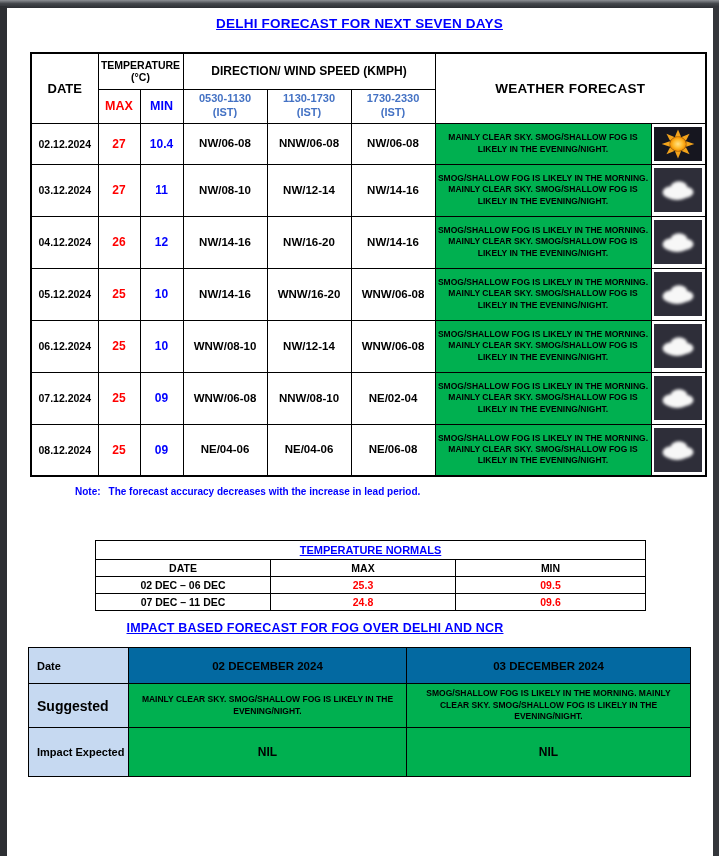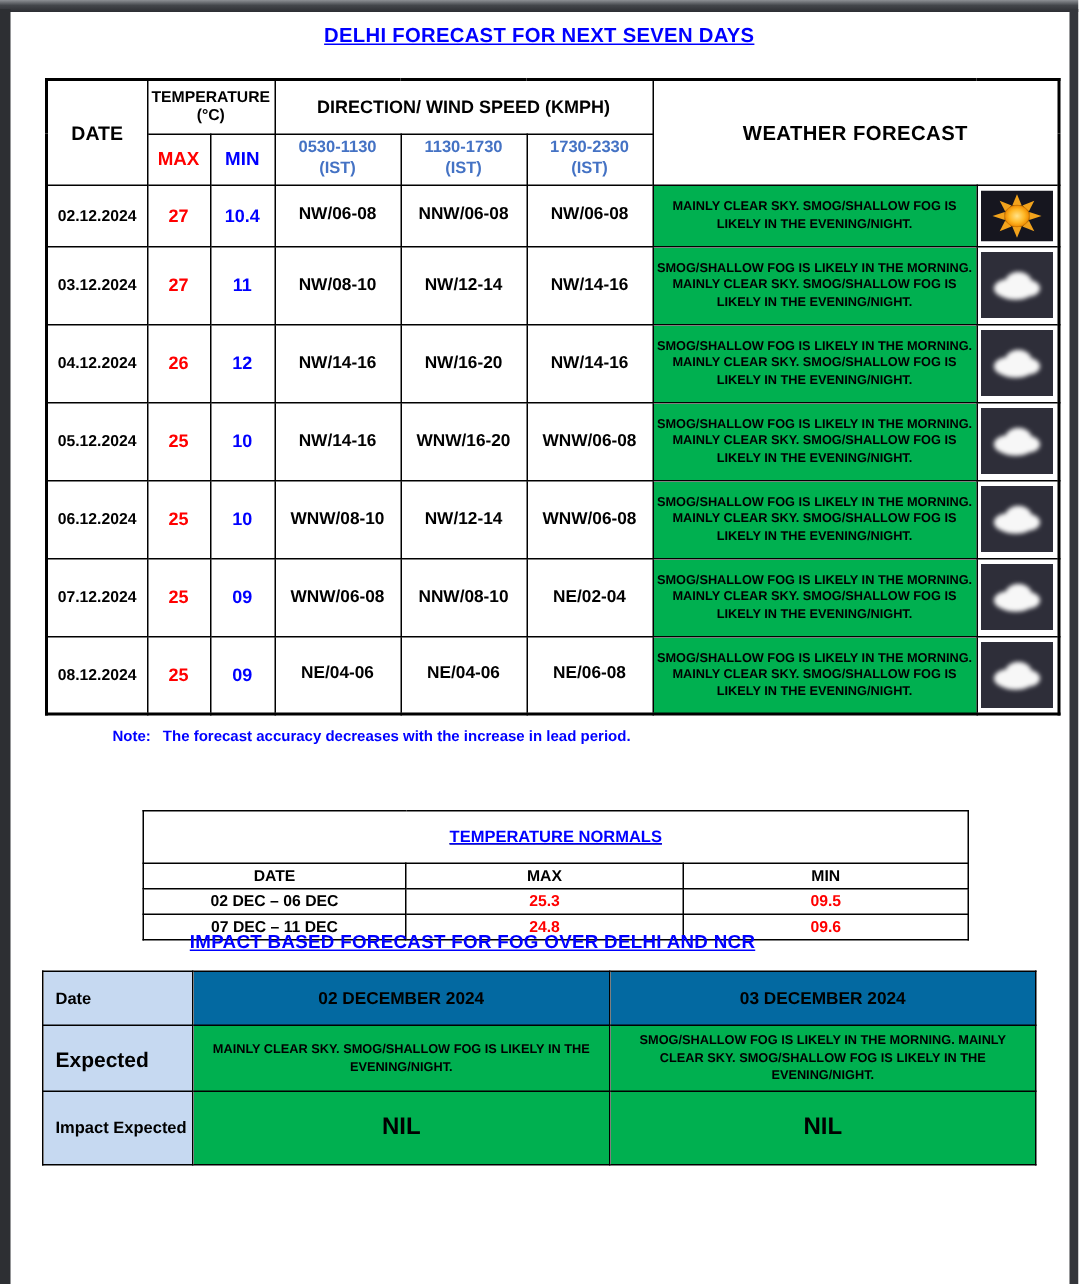--- a/index.html
+++ b/index.html
@@ -39,42 +39,42 @@
   .c-icon{padding:0;background:#fff;}
   .c-icon svg{display:block;margin:2px auto;}
 
   
   .note-line{position:absolute;left:75px;top:486px;font-size:10px;font-weight:700;color:#0000FF;}
   .note-line .note-label{margin-right:8px;}
 
   
   .normals-table{position:absolute;left:95px;top:540px;width:550px;border:1.5px solid #000;}
   .normals-table th,.normals-table td{border:1.2px solid #000;text-align:center;vertical-align:middle;font-weight:700;padding:0 2px;}
-  .normals-title-row{height:35px;text-decoration:underline;}
+  .normals-title-row{height:19px;}
   .normals-title{font-size:11px;color:#0000FF;text-decoration:underline;}
   .normals-table thead tr.cols{height:17px;}
   .normals-table tbody tr{height:17px;}
   .normals-table .n-head{font-size:10.5px;}
   .normals-table .n-date{font-size:10.5px;}
   .normals-table .n-val{font-size:10.5px;color:#FF0000;}
 
   
   .impact-title{position:absolute;left:0;top:621px;width:630px;text-align:center;
     font-size:12.5px;font-weight:700;color:#0000FF;text-decoration:underline;letter-spacing:.2px;}
   .impact-table{position:absolute;left:28px;top:647px;width:662px;border:1.5px solid #000;}
   .impact-table td{border:1.3px solid #000;vertical-align:middle;font-weight:700;overflow:hidden;}
   .impact-table tr.r-date{height:36px;}
   .impact-table tr.r-forecast{height:44px;}
   .impact-table tr.r-impact{height:49px;}
   .impact-table tr.r-action{height:58px;}
   .i-label{background:#C6D9F1;font-size:11px;text-align:left;padding-left:8px;}
   tr.r-forecast .i-label{font-size:14px;}
   .i-datehead{background:#0369a1;font-size:11.5px;text-align:center;}
   .i-green{background:#00B050;text-align:center;font-size:8.5px;line-height:1.4;padding:1px 8px;}
-  .i-nil{font-size:16px;}
+  .i-nil{font-size:12px;}
 </style>
 </head>
 <body>
 
 <div class="edge-top"></div>
 <div class="edge-left"></div>
 <div class="edge-right"></div>
 
 <div class="main-title">DELHI FORECAST FOR NEXT SEVEN DAYS</div>
 
@@ -332,21 +332,21 @@
       <col style="width:278px">
       <col style="width:284px">
     </colgroup>
   <tbody>
     <tr class="r-date">
       <td class="i-label">Date</td>
     <td class="i-datehead">02 DECEMBER 2024</td>
         <td class="i-datehead">03 DECEMBER 2024</td>
       </tr>
     <tr class="r-forecast">
-      <td class="i-label">Expected</td>
+      <td class="i-label">Suggested</td>
     <td class="i-green">MAINLY CLEAR SKY. SMOG/SHALLOW FOG IS LIKELY IN THE EVENING/NIGHT.</td>
         <td class="i-green">SMOG/SHALLOW FOG IS LIKELY IN THE MORNING. MAINLY CLEAR SKY. SMOG/SHALLOW FOG IS LIKELY IN THE EVENING/NIGHT.</td>
       </tr>
     <tr class="r-impact">
       <td class="i-label">Impact Expected</td>
     <td class="i-green i-nil">NIL</td>
         <td class="i-green i-nil">NIL</td>
       </tr>
   </tbody>
 </table>

